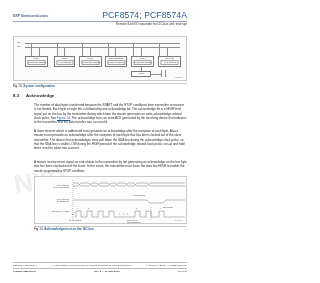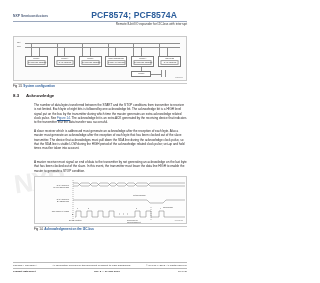--- a/index.html
+++ b/index.html
@@ -7,22 +7,22 @@
        font-family:"Liberation Sans", sans-serif;
        color:#231f20;position:relative;}
 
   .page{position:absolute;inset:0;background:#ffffff;}
 
   
   .header{position:absolute;left:0;right:0;top:10px;height:22px;}
   .nxp-logo{position:absolute;left:13px;top:3.5px;
             font-size:3.3px;letter-spacing:.1px;color:#4a5a78;
             font-weight:bold;white-space:nowrap;}
-  .doc-title{position:absolute;right:23px;top:0px;
-             font-size:8.6px;font-weight:bold;color:#2b5d9b;
+  .doc-title{position:absolute;right:13px;top:0px;
+             font-size:8.6px;font-weight:normal;color:#2b5d9b;
              letter-spacing:.1px;white-space:nowrap;text-align:center;}
   .doc-subtitle{position:absolute;right:13px;top:11.5px;
                 font-size:3.1px;color:#3a3a3a;white-space:nowrap;text-align:right;}
   .header-rule{position:absolute;left:13px;right:13px;top:20.5px;
                height:.5px;background:#9aa7bd;}
 
   
   .fig1-wrap{position:absolute;left:13px;top:36px;width:174px;height:45px;
              border:.4px solid #c9c9c9;background:#fbfbfb;box-sizing:border-box;}
   .fig1-canvas{position:absolute;inset:0;}

